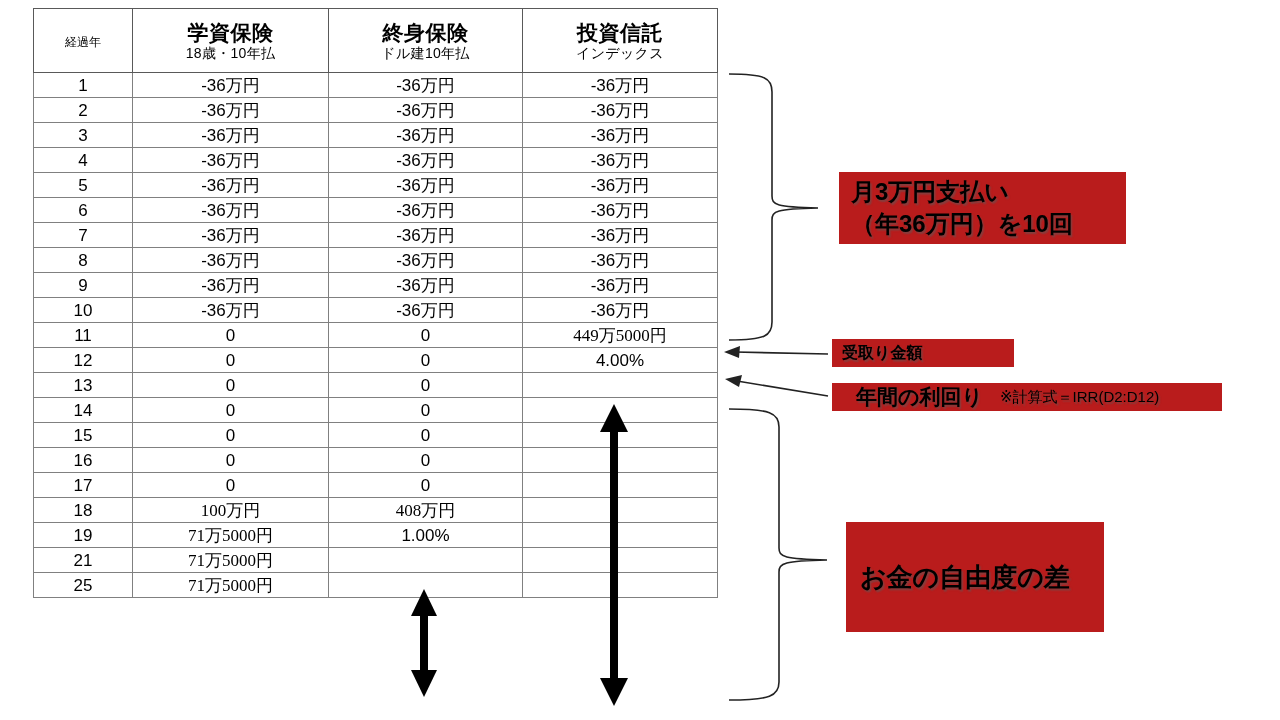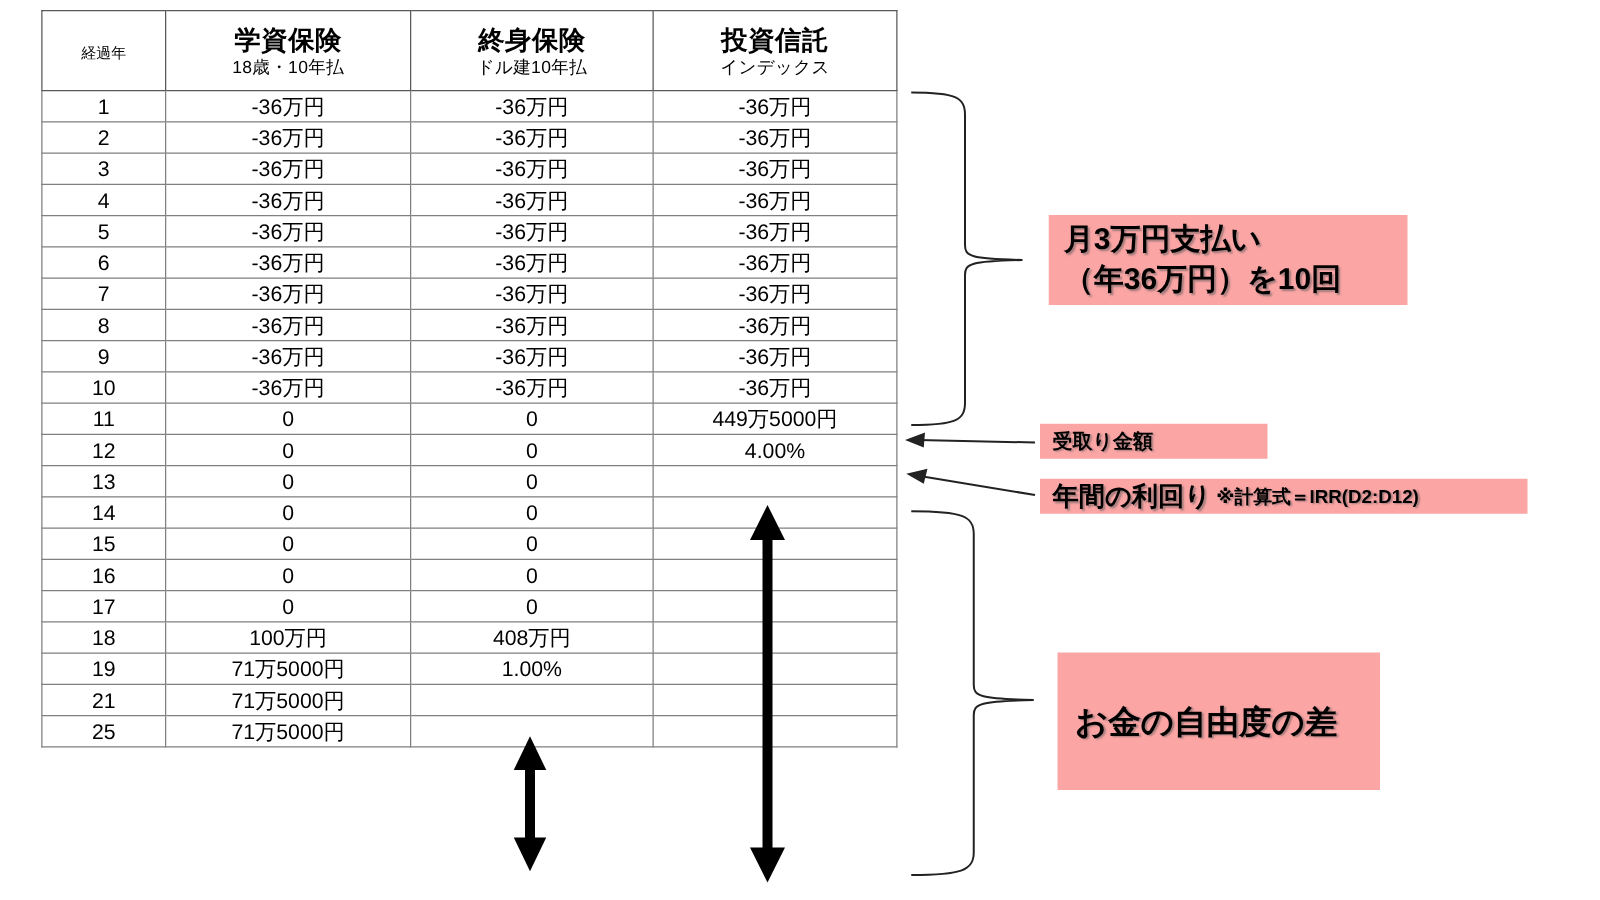--- a/index.html
+++ b/index.html
@@ -51,53 +51,53 @@
   .hdr-main{
     display:block;font-size:21px;font-weight:bold;letter-spacing:0.5px;margin-bottom:3px;
   }
   .hdr-sub{
     display:block;font-size:14px;font-weight:400;letter-spacing:0.3px;
   }
   .hdr-year-label{font-size:12px;font-weight:400;}
 
   td.neg{color:#ff0000;font-size:17px;}
   td.zero{color:#000;font-size:17px;}
-  td.bold{font-weight:bold;font-size:18px;}
+  td.bold{font-weight:bold;font-size:18px;font-family:Liberation Serif, serif;}
   td.hl{background:#ffd666;font-weight:bold;font-size:18px;}
   td.year-red{color:#ff0000;font-weight:bold;font-size:17px;}
   td.blank{border:1px solid #808080;}
   td.noborder{border:none;background:transparent;}
 
   
   .note{
     position:absolute;
-    background:#fca5a5;
+    background:#b91c1c;
     color:#000;
     font-weight:bold;
     display:flex;
     align-items:center;
     box-sizing:border-box;
     text-shadow:1.5px 1.5px 1.5px rgba(90,90,90,.55);
   }
   #note-pay{
     left:839px;top:172px;width:287px;height:72px;
     padding-left:12px;font-size:24px;line-height:1.35;
     text-shadow:none;
   }
   #note-pay .ln{display:block;text-shadow:1.5px 1.5px 1.5px rgba(90,90,90,.55);}
   #note-receive{
     left:832px;top:339px;width:182px;height:28px;
     padding-left:10px;font-size:16px;
   }
   #note-yield{
     left:832px;top:383px;width:390px;height:28px;
-    padding-left:10px;font-size:21px;white-space:nowrap;
+    padding-left:24px;font-size:21px;white-space:nowrap;
   }
   #note-yield .formula{
-    font-size:15px;font-weight:bold;letter-spacing:0;margin-left:4px;
+    font-size:15px;font-weight:normal;letter-spacing:0;margin-left:17px;
   }
   #note-freedom{
     left:846px;top:522px;width:258px;height:110px;
     padding-left:14px;font-size:26px;
   }
 
   
   #overlay{position:absolute;left:0;top:0;width:1280px;height:720px;pointer-events:none;}
 </style>
 </head>

